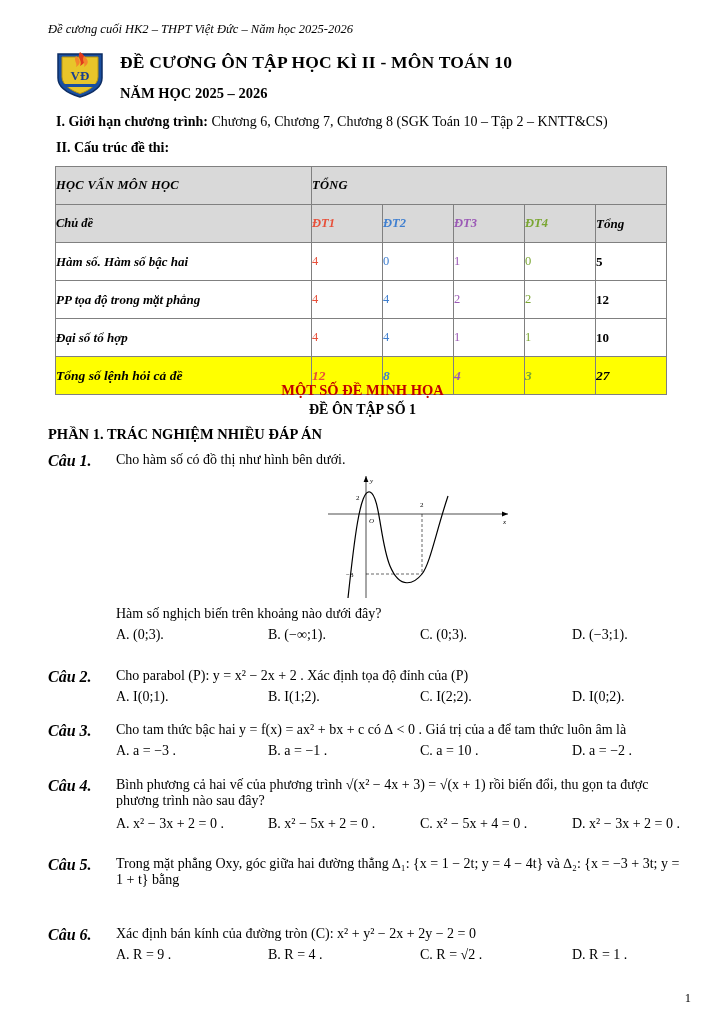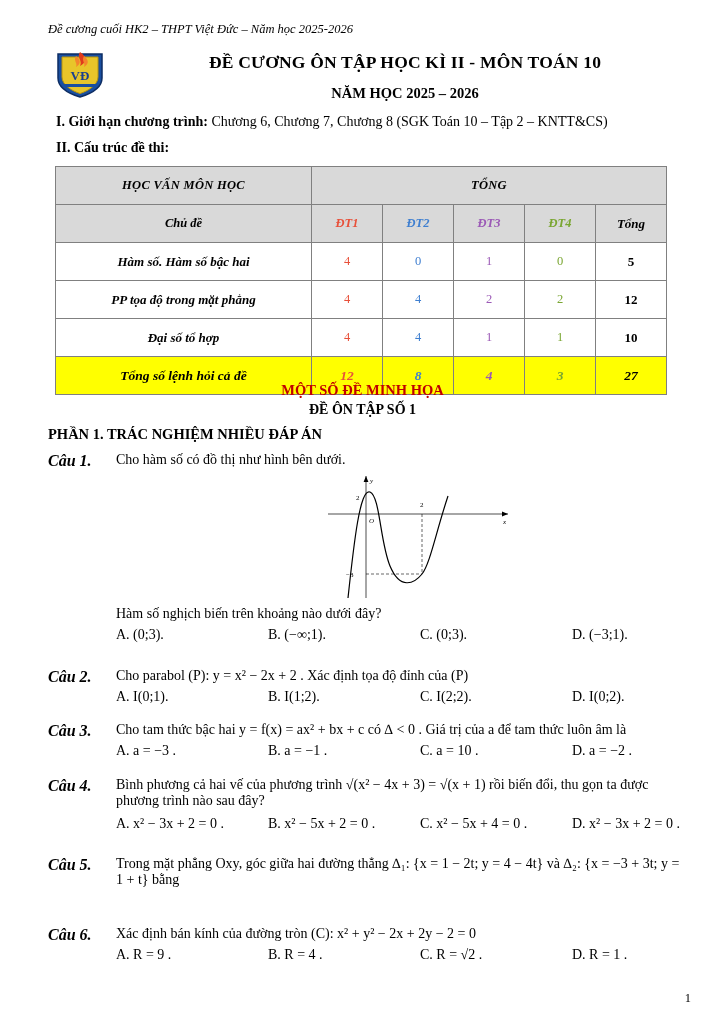--- a/index.html
+++ b/index.html
@@ -18,21 +18,20 @@
     font-style:italic; font-size:12.5px;
   }
 
   .logo {
     position:absolute; top:44px; left:52px;
     width:56px; height:56px;
   }
 
   .title-block {
     position:absolute; top:52px; left:120px; width:570px;
-    text-align:center;
   }
   .title-main {
     font-weight:bold; font-size:17.5px; letter-spacing:.2px;
   }
   .title-sub {
     font-weight:bold; font-size:14.5px; margin-top:12px;
   }
 
   .sec {
     position:absolute; left:56px; font-size:14px;
@@ -42,21 +41,21 @@
   #sec2 { top:140px; }
 
   
   .tbl-wrap { position:absolute; top:166px; left:55px; width:612px; }
   table.struct {
     border-collapse:collapse; width:612px;
     font-family:"Liberation Serif", serif;
   }
   table.struct td, table.struct th {
     border:1px solid #808080;
-    text-align:center;
+    text-align:left;
     vertical-align:middle;
     padding:0;
     height:37px;
   }
   .hdr-gray { background:#d9d9d9; font-weight:bold; font-size:12.5px; font-style:italic; letter-spacing:.3px;}
   .hdr-gray2 { background:#d9d9d9; font-weight:bold; font-size:12.5px; font-style:italic;}
   .subj { font-style:italic; font-weight:bold; font-size:13px; }
   .c-dt1 { color:#e8503a; font-size:12.5px;}
   .c-dt2 { color:#3f7fd0; font-size:12.5px;}
   .c-dt3 { color:#9b59b6; font-size:12.5px;}

